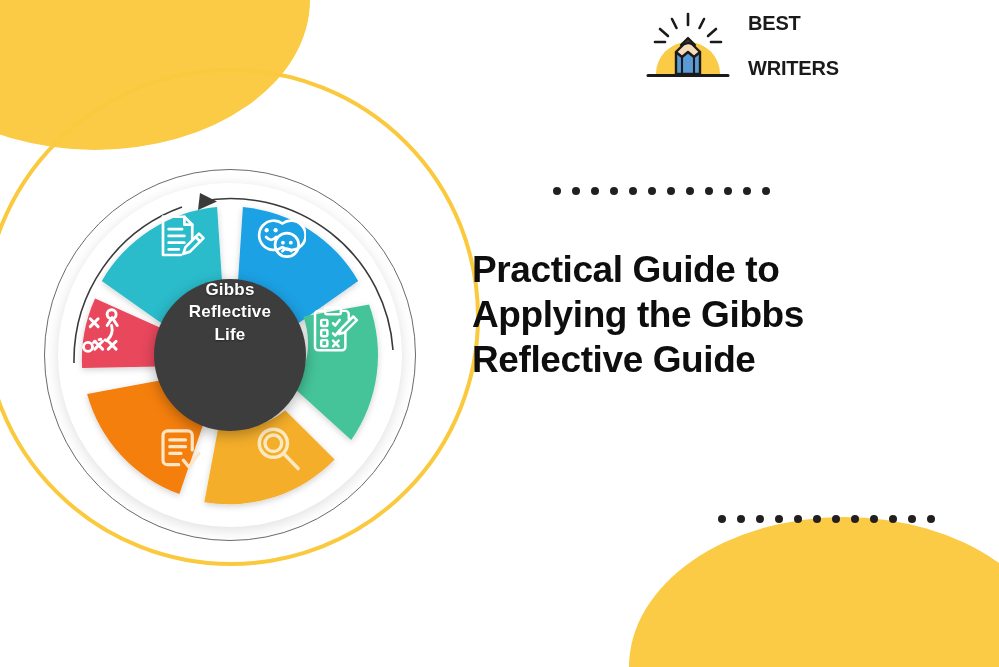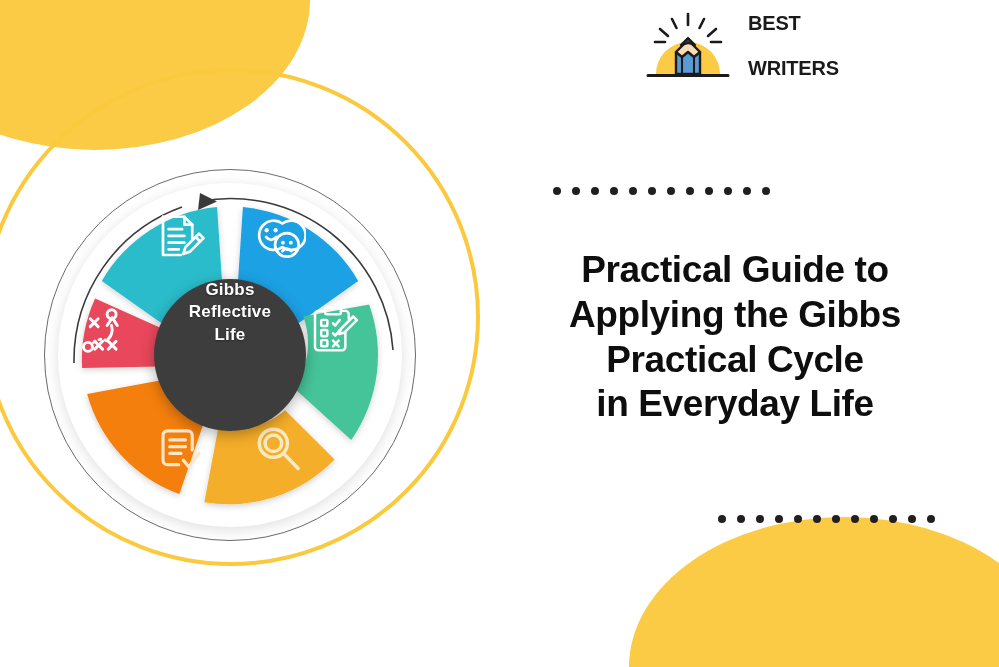--- a/index.html
+++ b/index.html
@@ -140,24 +140,24 @@
     width: 8px;
     height: 8px;
     border-radius: 50%;
     background: #231f20;
   }
   .dots-top { left: 553px; top: 187px; }
   .dots-bottom { left: 718px; top: 515px; }
 
   .headline {
     position: absolute;
-    left: 500px;
+    left: 472px;
     top: 248px;
     width: 470px;
-    text-align: center;
+    text-align: left;
     color: #0e0e0e;
     font-weight: bold;
     font-size: 37px;
     line-height: 1.21;
     letter-spacing: -0.4px;
   }
   .headline .hl-line { display: block; }
 </style>
 </head>
 <body>
@@ -350,22 +350,21 @@
     <span class="dot"></span>
     <span class="dot"></span>
     <span class="dot"></span>
     <span class="dot"></span>
     <span class="dot"></span>
   </div>
 
   <div class="headline">
     <span class="hl-line">Practical Guide to</span>
     <span class="hl-line">Applying the Gibbs</span>
-    <span class="hl-line">Practical Cycle</span>
-    <span class="hl-line">in Everyday Life</span>
+    <span class="hl-line">Reflective Guide</span>
   </div>
 
   <div class="dots-row dots-bottom">
     <span class="dot"></span>
     <span class="dot"></span>
     <span class="dot"></span>
     <span class="dot"></span>
     <span class="dot"></span>
     <span class="dot"></span>
     <span class="dot"></span>

